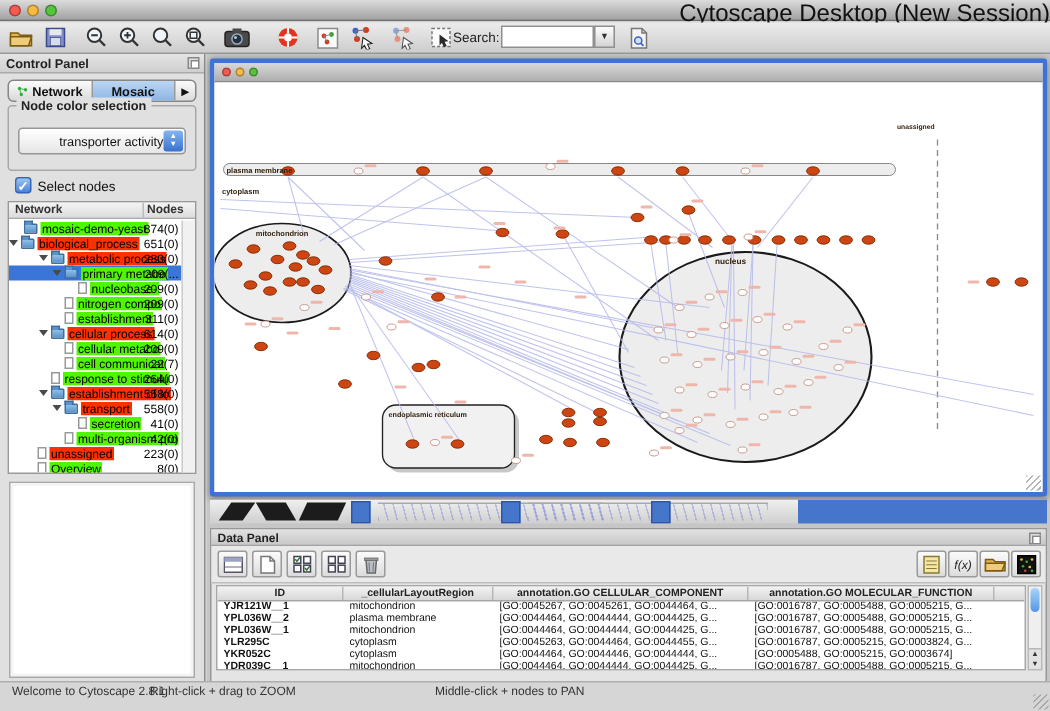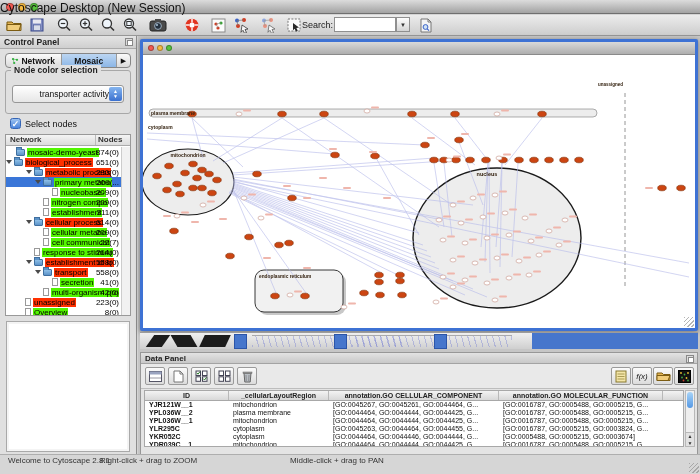--- a/index.html
+++ b/index.html
@@ -1,21 +1,21 @@
 <!DOCTYPE html>
 <html><head>
 <meta charset="utf-8">
 <style>
   html,body{margin:0;padding:0;background:#888;}
   *{box-sizing:border-box;}
   .app{position:relative;width:700px;height:474px;background:#d4d4d4;font-family:"Liberation Sans",sans-serif;overflow:hidden;}
 
   
   .titlebar{position:absolute;left:0;top:0;right:0;height:14px;background:linear-gradient(#dcdcdc,#a2a2a2);border-bottom:1px solid #6f6f6f;}
-  .title-text{position:absolute;left:0;right:0;top:1px;text-align:left;font-size:12px;color:#111;}
+  .title-text{position:absolute;left:0;right:0;top:1px;text-align:right;font-size:16px;color:#111;}
   .traffic{position:absolute;left:6px;top:3px;display:flex;gap:4px;}
   .tl{width:8px;height:8px;border-radius:50%;border:1px solid rgba(0,0,0,.3);}
   .tl.red{background:#f45a52;}
   .tl.yel{background:#f8bb40;}
   .tl.grn{background:#58c43e;}
 
   
   .toolbar{position:absolute;left:0;top:15px;right:0;height:21px;background:linear-gradient(#ececec,#cdcdcd);border-bottom:1px solid #979797;}
   .tb{position:absolute;top:1px;width:20px;height:18px;display:flex;align-items:center;justify-content:center;}
   .search-label{position:absolute;left:302px;top:5px;font-size:9px;color:#222;}
@@ -733,16 +733,16 @@
       <div class="dp-scroll">
         <div class="dp-thumb"></div>
         <div class="dp-arrows">▲<br>▼</div>
       </div>
     </div>
   </div>
 
   <div class="statusbar">
     <span class="sb-item" style="left:8px">Welcome to Cytoscape 2.8.1</span>
     <span class="sb-item" style="left:100px">Right-click + drag to ZOOM</span>
-    <span class="sb-item" style="left:290px">Middle-click + drag to PAN</span>
+    <span class="sb-item" style="left:290px">Middle-click + nodes to PAN</span>
     <span class="app-grip"></span>
   </div>
 </div>
 
 </body></html>

